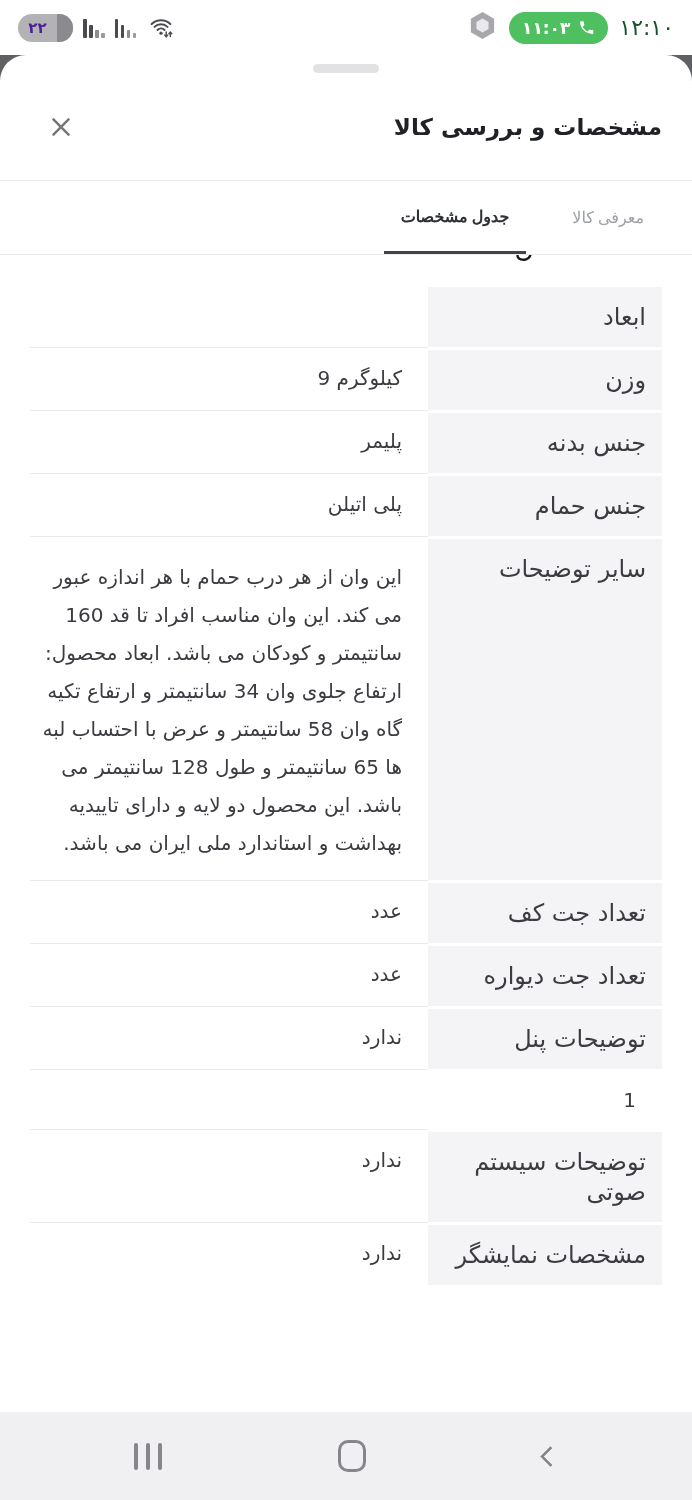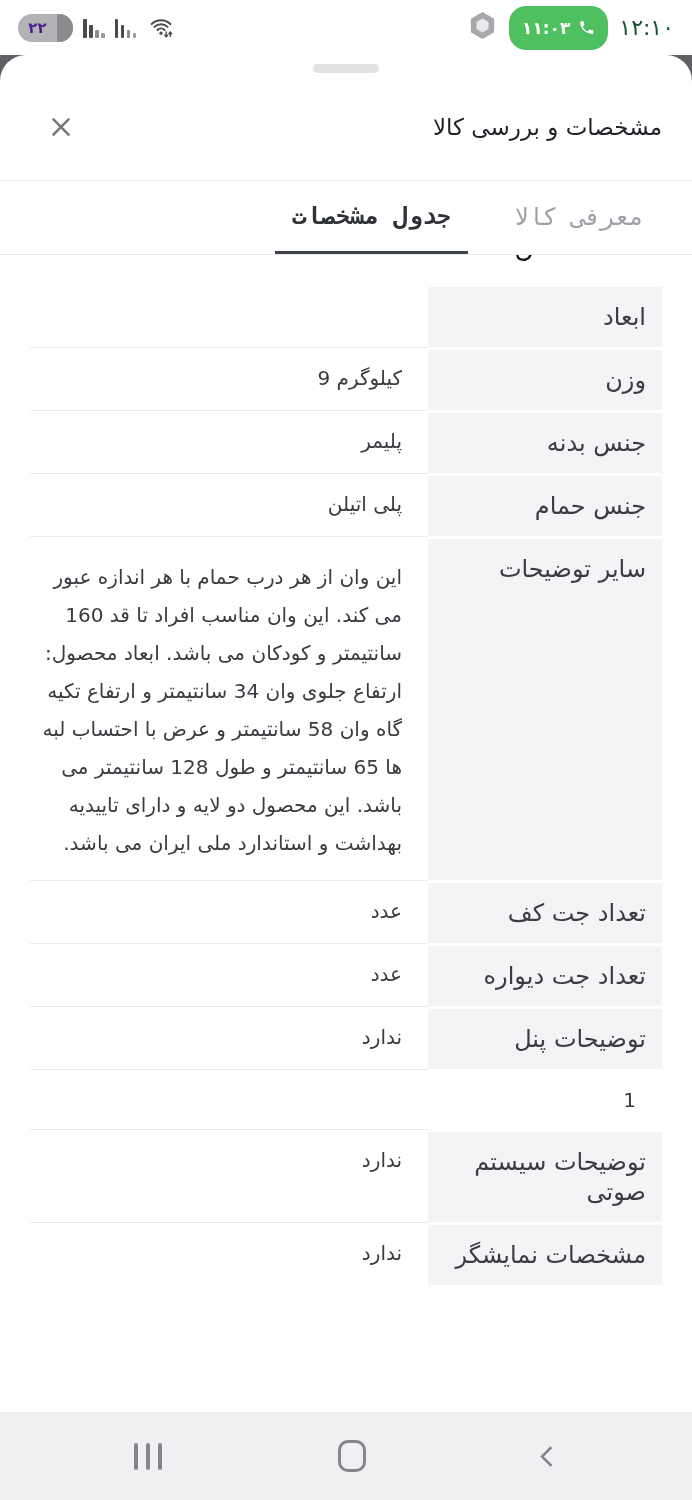--- a/index.html
+++ b/index.html
@@ -27,40 +27,40 @@
     overflow:hidden;display:flex;align-items:center}
   .battery .pct{color:#4c1d95;font-size:15px;font-weight:700;width:39px;text-align:center;line-height:28px}
   .battery .level{position:absolute;right:0;top:0;bottom:0;width:16px;background:#8A8A8F}
   .signal{display:flex;align-items:flex-end;gap:2.5px;height:20px}
   .signal i{display:block;width:3.5px;border-radius:1px;background:#4A4B4F}
   .signal i:nth-child(1){height:19px}
   .signal i:nth-child(2){height:13px}
   .signal i:nth-child(3){height:8px;background:#8C8D91}
   .signal i:nth-child(4){height:4.5px;background:#9A9B9F}
   .call-pill{display:flex;align-items:center;gap:8px;background:var(--call-green);
-    border:none;border-radius:17px;height:44px;padding:0 13px;color:#fff;
+    border:none;border-radius:17px;height:32px;padding:0 13px;color:#fff;
     font-size:17px;font-weight:700;font-family:inherit}
   .clock{font-size:22px;font-weight:400;color:#14532d;letter-spacing:1px}
 
   
   .backdrop{position:absolute;top:48px;left:0;right:0;height:52px;background:var(--backdrop)}
   .sheet{position:absolute;top:55px;left:0;right:0;bottom:0;background:#fff;
     border-radius:26px 26px 0 0;overflow:hidden}
   .drag-handle{width:66px;height:9px;border-radius:5px;background:#E2E2E5;margin:9px auto 0;border:none;display:block}
 
   .modal-header{display:flex;align-items:center;justify-content:space-between;
     height:107px;padding:0 30px 0 44px}
-  .modal-title{margin:0;font-size:23px;font-weight:400;color:#1F2126}
+  .modal-title{margin:0;font-size:23px;font-weight:700;color:#1F2126}
   .close-btn{background:none;border:none;padding:4px;cursor:pointer;display:flex}
 
   .divider{height:1px;background:var(--divider)}
 
   .tab-bar{display:flex;align-items:stretch;height:73px;padding:0 46px 0 0;gap:44px}
-  .tab{display:flex;align-items:center;padding:0 2px;font-size:24px;color:#9DA0A6;
-    background:none;border:none;font-family:Liberation Mono, monospace;cursor:pointer}
+  .tab{display:flex;align-items:center;padding:0 2px;font-size:16px;color:#9DA0A6;
+    background:none;border:none;font-family:Liberation Serif, serif;cursor:pointer}
   .tab.active{color:#2F3237;font-weight:600;border-bottom:3px solid var(--accent-dark);padding:0 17px}
 
   .peek{height:14px;overflow:hidden;position:relative}
   .peek span{position:absolute;top:-23px;right:158px;font-size:27px;color:#17181C}
 
   
   .spec-table{margin:16px 30px 0}
   .spec-row{display:flex;position:relative}
   .spec-row::after{content:"";position:absolute;bottom:0;left:0;width:calc(100% - 234px);
     height:1px;background:var(--divider)}

